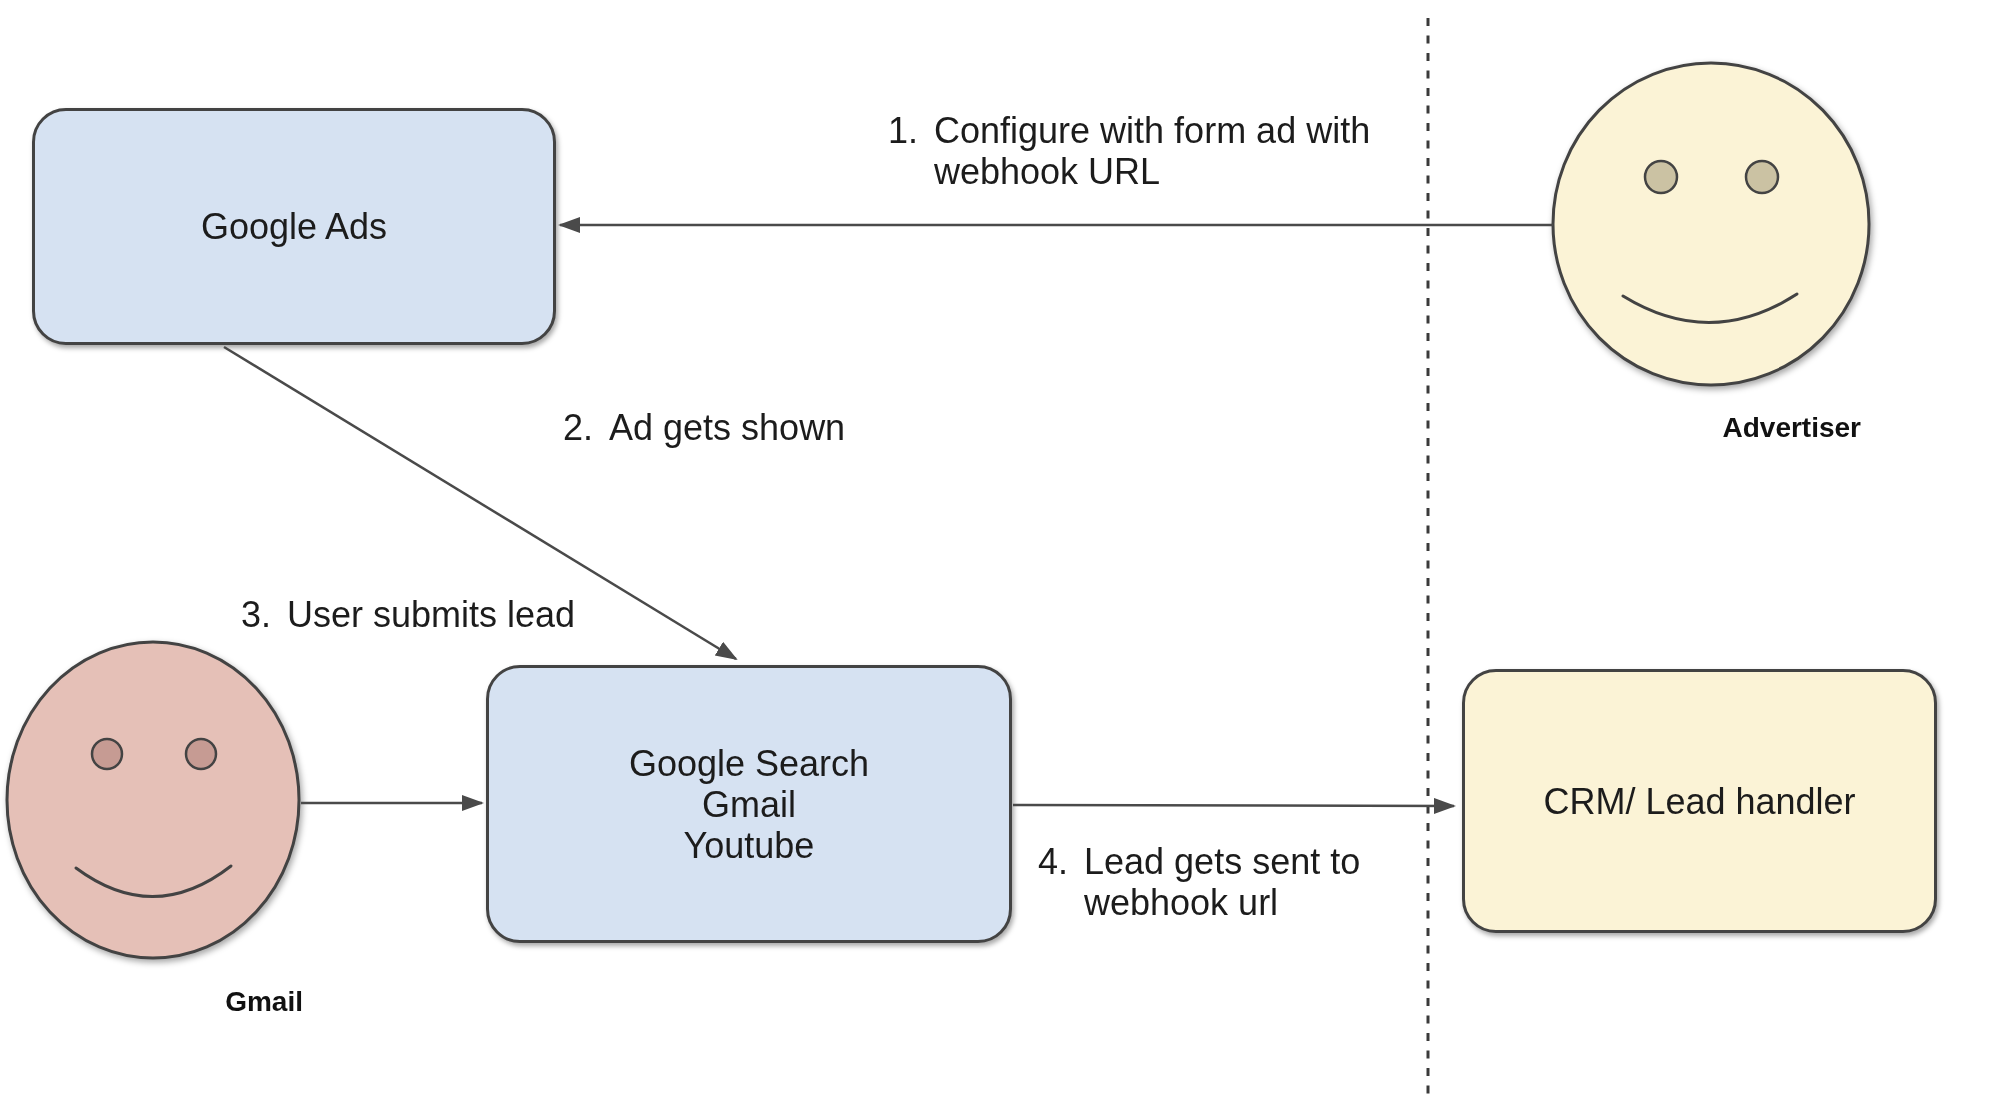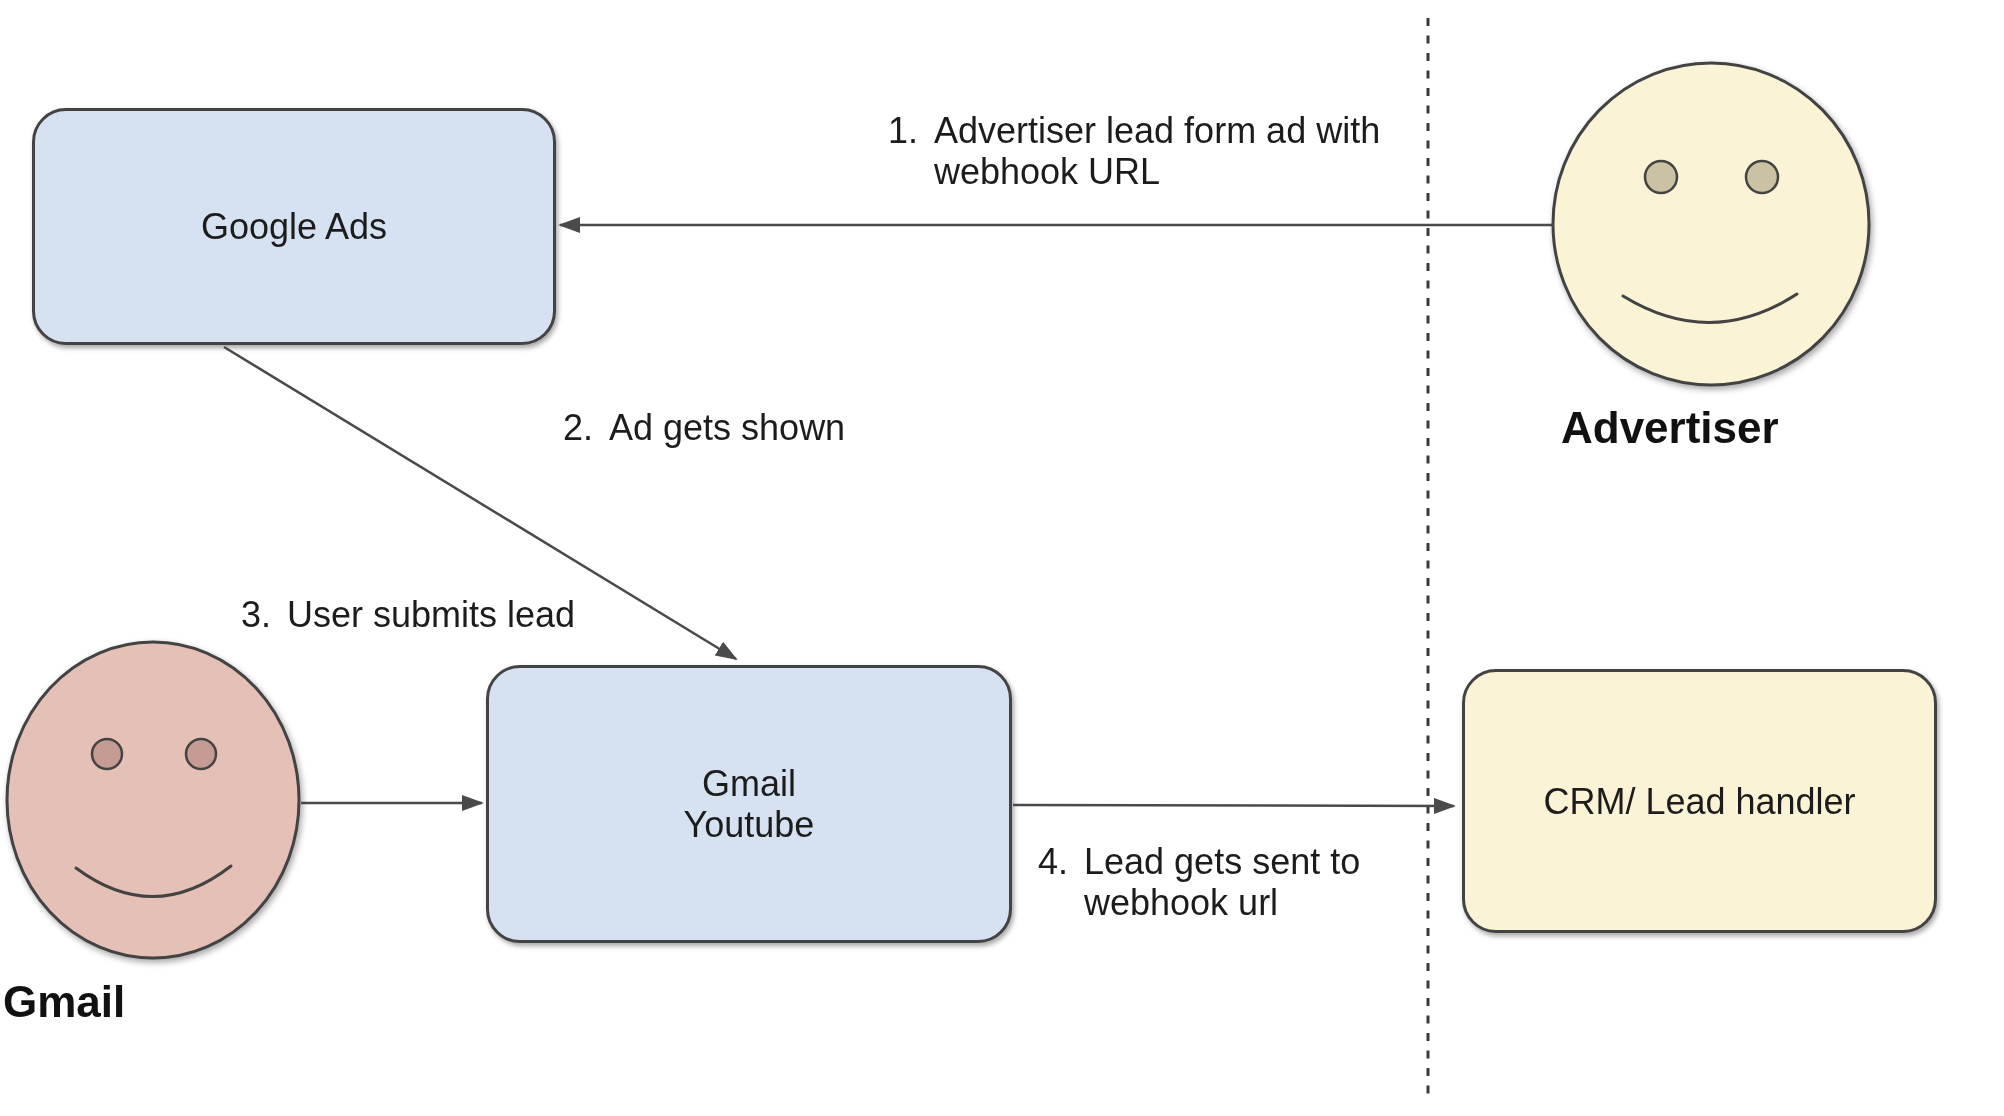--- a/index.html
+++ b/index.html
@@ -35,22 +35,22 @@
   }
   .step .num{display:inline-block;width:46px;flex:0 0 46px;}
   .step .lines span{display:block;}
   .step1{left:888px;top:110px;}
   .step2{left:563px;top:407px;}
   .step3{left:241px;top:594px;}
   .step4{left:1038px;top:841px;}
 
   .actor-name{
     position:absolute;
-    font-size:44px;font-weight:700;line-height:46px;
-    text-align:left;white-space:nowrap;
+    font-size:28px;font-weight:700;line-height:46px;
+    text-align:right;white-space:nowrap;
     color:#111;
   }
   .name-advertiser{left:1561px;top:405px;width:300px;}
   .name-user{left:3px;top:979px;width:300px;}
 
   svg.overlay{position:absolute;left:0;top:0;pointer-events:none;}
   .edge{stroke:var(--arrow-gray,#4a4a4a);stroke-width:2.5;fill:none;}
   .dashed{stroke:#3a3a3a;stroke-width:3;stroke-dasharray:8 9.5;fill:none;}
   .face-body{stroke:var(--stroke-dark,#434343);stroke-width:3;}
   .face-adv .face-body{fill:var(--node-yellow,#fbf3d6);}
@@ -65,33 +65,34 @@
 <body>
 
 <div class="stage">
 
   <div class="node blue node-ads">
     <span>Google Ads</span>
   </div>
 
   <div class="node blue node-surfaces">
     <span class="lines">
+      <span>Google Search</span>
       <span>Gmail</span>
       <span>Youtube</span>
     </span>
   </div>
 
   <div class="node yellow node-crm">
     <span>CRM/ Lead handler</span>
   </div>
 
   <div class="step step1">
     <span class="num">1.</span>
     <span class="lines">
-      <span>Advertiser lead form ad with</span>
+      <span>Configure with form ad with</span>
       <span>webhook URL</span>
     </span>
   </div>
 
   <div class="step step2">
     <span class="num">2.</span>
     <span class="lines">
       <span>Ad gets shown</span>
     </span>
   </div>

